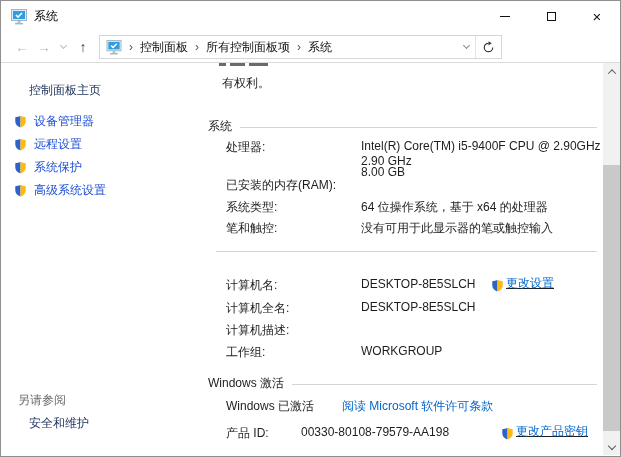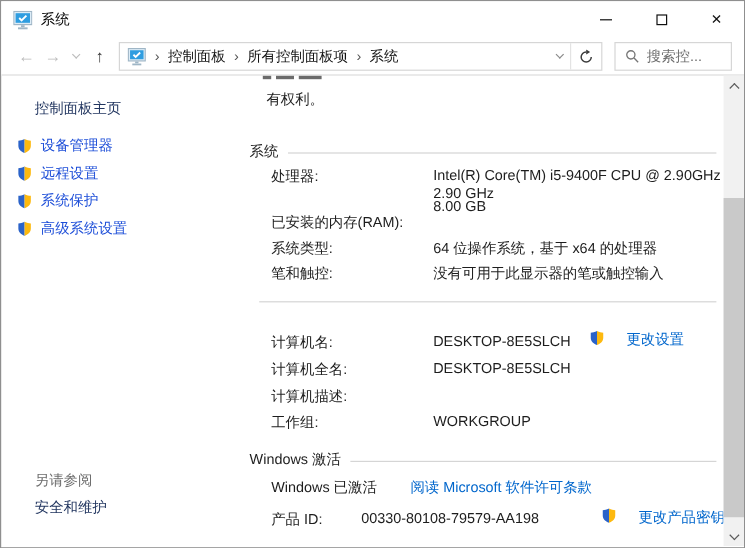--- a/index.html
+++ b/index.html
@@ -44,37 +44,37 @@
 
   
   .bodyrow { position:relative; display:flex; height:392px; }
 
   .sidebar { position:relative; width:190px; flex:0 0 auto; }
   .cp-home { position:absolute; top:19px; left:28px; color:#21355f; cursor:pointer; }
   .tasklist { position:absolute; top:47px; left:13px; }
   .task { display:flex; align-items:center; height:23px; cursor:pointer; }
   .task .shield { margin-right:7px; flex:0 0 auto; }
   .task-label { color:#1d4ed8; }
-  .see-also-h { position:absolute; top:329px; left:28px; color:#6d6d6d; }
+  .see-also-h { position:absolute; top:329px; left:17px; color:#6d6d6d; }
   .see-also-link { position:absolute; top:352px; left:28px; color:#21355f; cursor:pointer; }
 
   .main { position:relative; flex:1; overflow:hidden; }
   .frag { position:absolute; top:0; height:3px; background:#6b6b6b; }
   .frag1{ left:28px; width:7px; } .frag2{ left:39px; width:15px; } .frag3{ left:58px; width:19px; }
   .copy-tail { position:absolute; top:12px; left:31px; }
 
   .sect-head { position:absolute; left:17px; right:6px; display:flex; align-items:center; }
   .sect-title { white-space:nowrap; color:#1d1d1d; }
   .sect-rule { flex:1; height:1px; background:#d5d5d5; margin-left:8px; margin-top:1px; }
 
   .lbl { position:absolute; left:35px; white-space:nowrap; }
   .val { position:absolute; left:170px; white-space:nowrap; }
   .val-wrap { white-space:normal; width:246px; line-height:15px; }
   .link { color:#0066cc; cursor:pointer; white-space:nowrap; }
-  .shield-link { position:absolute; display:flex; align-items:flex-start; gap:18px; }
+  .shield-link { position:absolute; display:flex; align-items:flex-end; gap:2px;text-decoration:underline; }
 
   
   .scrollbar { position:relative; width:17px; flex:0 0 auto; background:#f1f1f1; }
   .sb-btn { position:absolute; left:0; width:17px; height:17px; display:flex; align-items:center; justify-content:center; }
   .sb-up { top:0; } .sb-down { bottom:0; }
   .sb-chev-up { width:6px; height:6px; border-left:1.4px solid #5a5a5a; border-top:1.4px solid #5a5a5a; transform:rotate(45deg) translate(1px,1px); }
   .sb-chev-down { width:6px; height:6px; border-left:1.4px solid #5a5a5a; border-top:1.4px solid #5a5a5a; transform:rotate(225deg); margin-top:-2px; }
   .sb-thumb { position:absolute; left:0; top:102px; width:17px; height:266px; background:#c9c9c9; }
 </style>
 </head>
@@ -137,27 +137,20 @@
           <span class="chev"></span>
         </div>
       <div class="refresh-btn">
         <svg width="13" height="13" viewBox="0 0 16 16">
           <path d="M13.2 8 A5.2 5.2 0 1 1 8 2.8" fill="none" stroke="#3b3b3b" stroke-width="1.5"></path>
           <path d="M8 0.2 L12 2.8 L8 5.4 Z" fill="#3b3b3b"></path>
         </svg>
       </div>
     </div>
 
-    <div class="searchbox">
-      <svg class="search-glyph" width="12" height="12" viewBox="0 0 14 14">
-        <circle cx="5.5" cy="5.5" r="4" fill="none" stroke="#767676" stroke-width="1.3"></circle>
-        <line x1="8.6" y1="8.6" x2="12.6" y2="12.6" stroke="#767676" stroke-width="1.3"></line>
-      </svg>
-      <input type="text" placeholder="搜索控..." style="">
-    </div>
   </div>
 
   <div class="bodyrow">
 
     <div class="sidebar">
       <div class="cp-home">控制面板主页</div>
       <div class="tasklist">
         <div class="task">
           <svg class="shield" width="13" height="13" viewBox="0 0 16 16">
             <path d="M8 1 C5.6 2.3 3.6 2.7 1.6 2.7 L1.6 8 C1.6 11.6 4.2 14.1 8 15.5 Z" fill="#2b63c9"></path>

